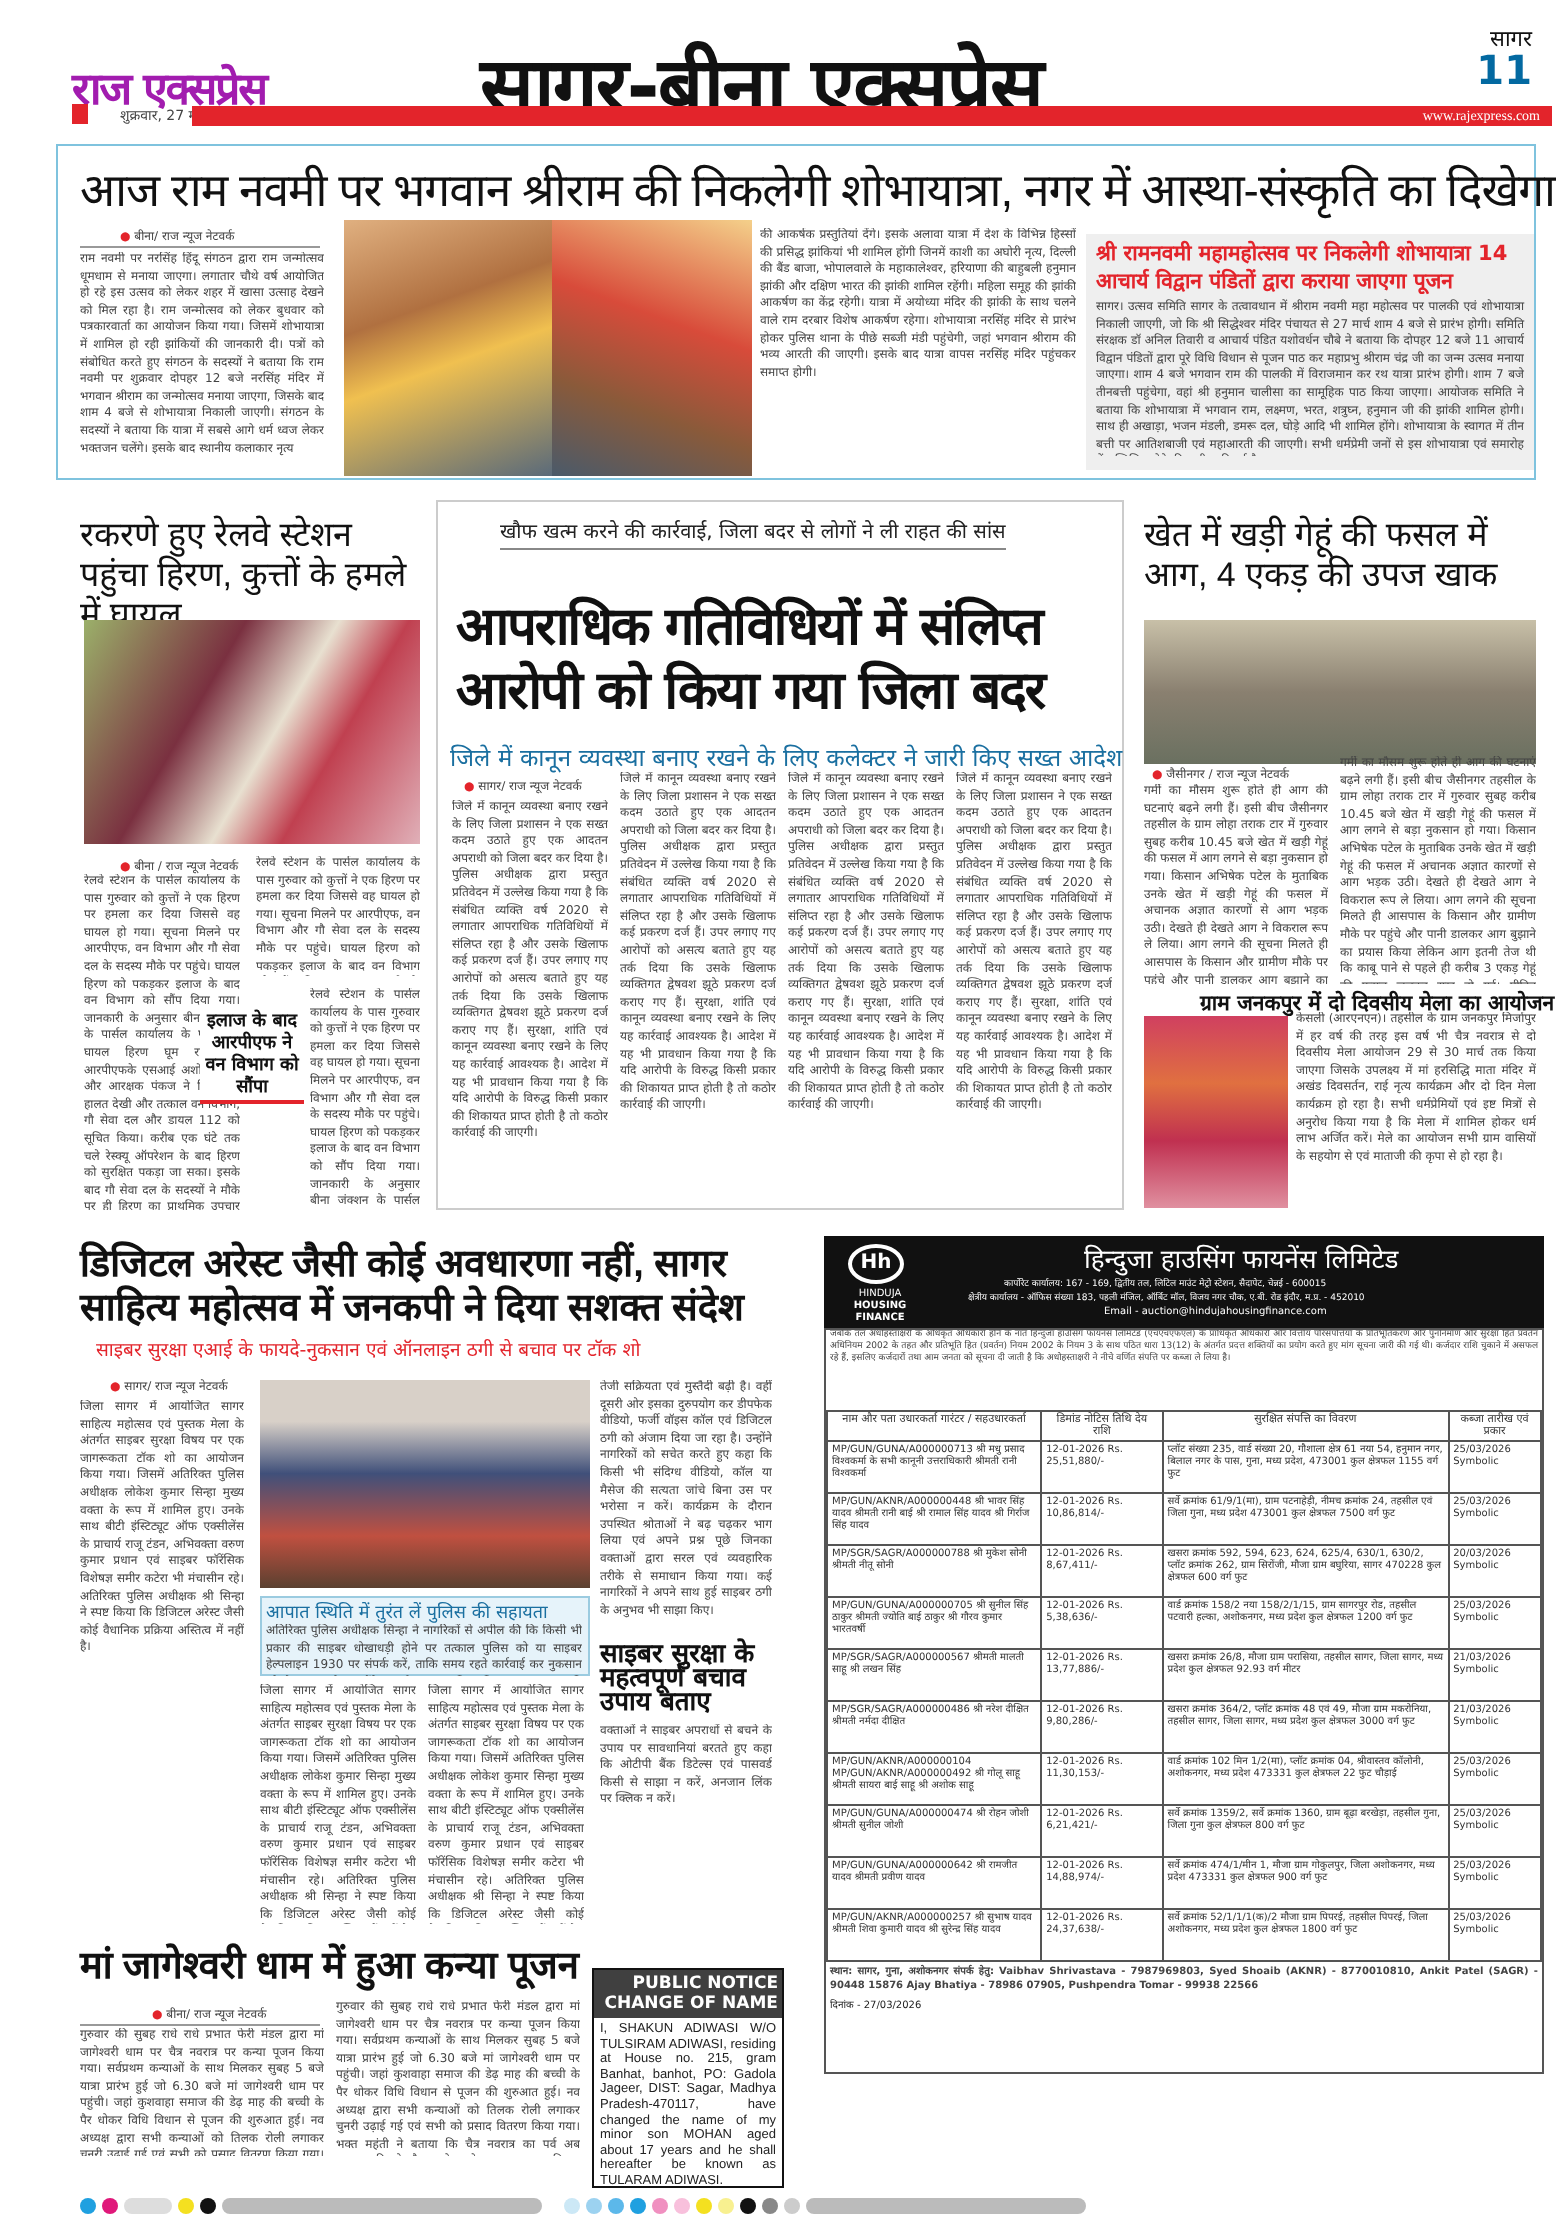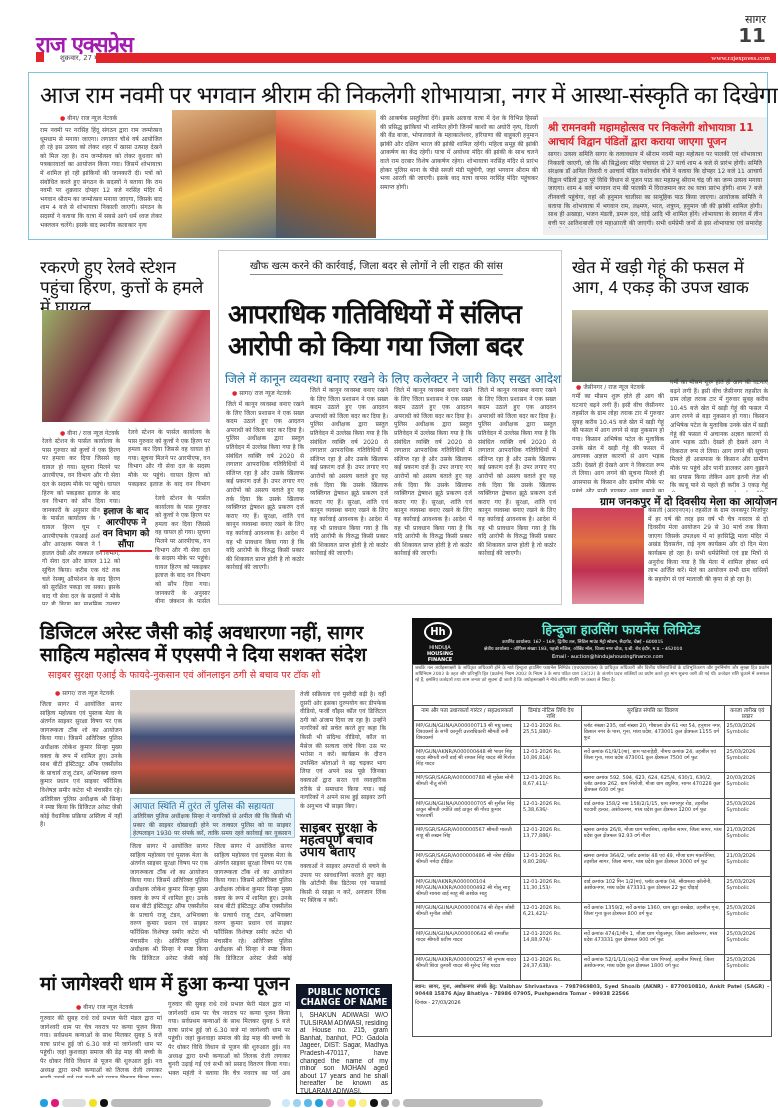--- a/index.html
+++ b/index.html
@@ -6,21 +6,21 @@
 body{width:778px;height:1108px;background:#fff;font-family:"DejaVu Sans",sans-serif;color:#222;position:relative;overflow:hidden}
 .abs{position:absolute}
 .masthead{left:0;top:0;width:778px;height:66px}
 .brand{left:36px;top:28px;font-size:22px;font-weight:bold;color:#a21caf;letter-spacing:-1px}
 .dateline{left:60px;top:53px;font-size:7px;color:#444}
 .redbox{left:36px;top:52px;width:8px;height:10px;background:#e3242b}
 .title{left:240px;top:14px;font-size:40px;font-weight:bold;color:#111;letter-spacing:-1px}
 .redbar{left:96px;top:53px;width:680px;height:10px;background:#e3242b}
 .site{right:8px;top:54px;font-size:7px;color:#fff;font-family:"Liberation Serif",serif}
 .city{right:12px;top:11px;font-size:11px;color:#111}
-.pageno{right:12px;top:23px;font-size:20px;font-weight:bold;color:#404040}
+.pageno{right:12px;top:23px;font-size:20px;font-weight:bold;color:#0369a1}
 .topbox{left:28px;top:72px;width:740px;height:168px;border:1px solid #7fc3de}
 .h1top{left:40px;top:78px;font-size:23px;color:#111;font-family:"Liberation Sans Narrow","Liberation Sans",sans-serif;letter-spacing:-.5px;white-space:nowrap}
 .byline{font-size:6px;color:#444}
 .byline:before{content:"● ";color:#e3242b}
 .col-text{font-size:6px;line-height:8.6px;color:#444;text-align:justify;overflow:hidden}
 .photo{background:linear-gradient(135deg,#8a6a4a,#c9a57a 40%,#6b8fb0 70%,#3a4a5a)}
 .rbox{left:543px;top:117px;width:224px;height:118px;background:#efefef}
 .rbox h3{color:#e3242b;font-size:10.5px;line-height:14px;padding:3px 5px 0}
 .rbox .col-text{padding:2px 5px}
 .h2{font-size:17px;line-height:20px;color:#111;font-family:"Liberation Sans",sans-serif}
@@ -28,48 +28,49 @@
 .kicker{left:250px;top:258px;font-size:10px;color:#222;border-bottom:1px solid #888;padding-bottom:2px}
 .bigh{left:228px;top:298px;font-size:26px;line-height:32px;font-weight:bold;color:#111;letter-spacing:-1px}
 .subh{left:225px;top:370px;font-size:12px;color:#1a6fa0}
 .smalltitle{font-weight:bold;color:#111}
 .hindujahead{left:412px;top:618px;width:360px;height:46px;background:#111;color:#fff}
 .tablebox{left:412px;top:664px;width:360px;height:373px;border:1px solid #555;background:#fff}
 table{border-collapse:collapse;width:100%;font-size:5px;color:#333}
 td,th{border:1px solid #555;padding:1px 2px;vertical-align:top;line-height:6px}
 th{font-size:5.5px;font-weight:normal}
 .pnotice{left:296px;top:984px;width:96px;height:110px;border:1px solid #111}
-.pnotice .ph{background:#0f172a;color:#fff;font-size:8.5px;font-weight:bold;text-align:center;line-height:10px;padding:2px}
+.pnotice .ph{background:#404040;color:#fff;font-size:8.5px;font-weight:bold;text-align:right;line-height:10px;padding:2px}
 .pnotice .pt{font-size:6.5px;line-height:7.6px;padding:2px 3px;text-align:justify;font-family:"Liberation Sans",sans-serif}
 .regmark{top:1092px;height:8px}
 .dot{display:inline-block;width:8px;height:8px;border-radius:50%;margin-right:3px}
 </style>
 </head>
 <body>
 
 <div class="abs masthead">
   <div class="abs brand">राज एक्सप्रेस</div>
   <div class="abs redbox"></div>
   <div class="abs dateline">शुक्रवार, 27 मार्च, 2026</div>
+  <div class="abs title">सागर-बीना एक्सप्रेस</div>
   <div class="abs redbar"></div>
   <div class="abs site" style="top:54px">www.rajexpress.com</div>
   <div class="abs city">सागर</div>
   <div class="abs pageno">11</div>
 </div>
 
 <div class="abs topbox"></div>
 <div class="abs h1top">आज राम नवमी पर भगवान श्रीराम की निकलेगी शोभायात्रा, नगर में आस्था-संस्कृति का दिखेगा संगम</div>
 <div class="abs byline" style="left:60px;top:114px">बीना/ राज न्यूज नेटवर्क</div>
 <div class="abs" style="left:40px;top:123px;width:120px;border-top:1px solid #999"></div>
 <div class="abs col-text" style="left:40px;top:126px;width:122px;height:112px">राम नवमी पर नरसिंह हिंदू संगठन द्वारा राम जन्मोत्सव धूमधाम से मनाया जाएगा। लगातार चौथे वर्ष आयोजित हो रहे इस उत्सव को लेकर शहर में खासा उत्साह देखने को मिल रहा है। राम जन्मोत्सव को लेकर बुधवार को पत्रकारवार्ता का आयोजन किया गया। जिसमें शोभायात्रा में शामिल हो रही झांकियों की जानकारी दी। पत्रों को संबोधित करते हुए संगठन के सदस्यों ने बताया कि राम नवमी पर शुक्रवार दोपहर 12 बजे नरसिंह मंदिर में भगवान श्रीराम का जन्मोत्सव मनाया जाएगा, जिसके बाद शाम 4 बजे से शोभायात्रा निकाली जाएगी। संगठन के सदस्यों ने बताया कि यात्रा में सबसे आगे धर्म ध्वज लेकर भक्तजन चलेंगे। इसके बाद स्थानीय कलाकार नृत्य</div>
 <div class="abs photo" style="left:172px;top:110px;width:104px;height:128px;background:linear-gradient(160deg,#e0b080,#b07040 35%,#f0c050 55%,#5a6a7a)"></div>
 <div class="abs photo" style="left:276px;top:110px;width:100px;height:128px;background:linear-gradient(200deg,#f4d08a,#d84b3a 40%,#8a5a3a 70%,#4a5a6a)"></div>
 <div class="abs col-text" style="left:380px;top:114px;width:158px;height:124px">की आकर्षक प्रस्तुतियां देंगे। इसके अलावा यात्रा में देश के विभिन्न हिस्सों की प्रसिद्ध झांकियां भी शामिल होंगी जिनमें काशी का अघोरी नृत्य, दिल्ली की बैंड बाजा, भोपालवाले के महाकालेश्वर, हरियाणा की बाहुबली हनुमान झांकी और दक्षिण भारत की झांकी शामिल रहेंगी। महिला समूह की झांकी आकर्षण का केंद्र रहेगी। यात्रा में अयोध्या मंदिर की झांकी के साथ चलने वाले राम दरबार विशेष आकर्षण रहेगा। शोभायात्रा नरसिंह मंदिर से प्रारंभ होकर पुलिस थाना के पीछे सब्जी मंडी पहुंचेगी, जहां भगवान श्रीराम की भव्य आरती की जाएगी। इसके बाद यात्रा वापस नरसिंह मंदिर पहुंचकर समाप्त होगी।</div>
 <div class="abs rbox">
-  <h3>श्री रामनवमी महामहोत्सव पर निकलेगी शोभायात्रा 11 आचार्य विद्वान पंडितों द्वारा कराया जाएगा पूजन</h3>
+  <h3>श्री रामनवमी महामहोत्सव पर निकलेगी शोभायात्रा 14 आचार्य विद्वान पंडितों द्वारा कराया जाएगा पूजन</h3>
   <div class="col-text" style="height:80px">सागर। उत्सव समिति सागर के तत्वावधान में श्रीराम नवमी महा महोत्सव पर पालकी एवं शोभायात्रा निकाली जाएगी, जो कि श्री सिद्धेश्वर मंदिर पंचायत से 27 मार्च शाम 4 बजे से प्रारंभ होगी। समिति संरक्षक डॉ अनिल तिवारी व आचार्य पंडित यशोवर्धन चौबे ने बताया कि दोपहर 12 बजे 11 आचार्य विद्वान पंडितों द्वारा पूरे विधि विधान से पूजन पाठ कर महाप्रभु श्रीराम चंद्र जी का जन्म उत्सव मनाया जाएगा। शाम 4 बजे भगवान राम की पालकी में विराजमान कर रथ यात्रा प्रारंभ होगी। शाम 7 बजे तीनबत्ती पहुंचेगा, वहां श्री हनुमान चालीसा का सामूहिक पाठ किया जाएगा। आयोजक समिति ने बताया कि शोभायात्रा में भगवान राम, लक्ष्मण, भरत, शत्रुघ्न, हनुमान जी की झांकी शामिल होगी। साथ ही अखाड़ा, भजन मंडली, डमरू दल, घोड़े आदि भी शामिल होंगे। शोभायात्रा के स्वागत में तीन बत्ती पर आतिशबाजी एवं महाआरती की जाएगी। सभी धर्मप्रेमी जनों से इस शोभायात्रा एवं समारोह में सम्मिलित होने की अपील की गई है।</div>
 </div>
 
 <div class="abs h2" style="left:40px;top:258px;width:170px">रकरणे हुए रेलवे स्टेशन पहुंचा हिरण, कुत्तों के हमले में घायल</div>
 <div class="abs photo" style="left:42px;top:310px;width:168px;height:112px;background:linear-gradient(120deg,#9bb06a,#7a3040 35%,#e8e0d0 55%,#c04050 70%,#e0b0b8)"></div>
 <div class="abs byline" style="left:60px;top:429px">बीना / राज न्यूज नेटवर्क</div>
 <div class="abs col-text" style="left:42px;top:437px;width:78px;height:168px">रेलवे स्टेशन के पार्सल कार्यालय के पास गुरुवार को कुत्तों ने एक हिरण पर हमला कर दिया जिससे वह घायल हो गया। सूचना मिलने पर आरपीएफ, वन विभाग और गौ सेवा दल के सदस्य मौके पर पहुंचे। घायल हिरण को पकड़कर इलाज के बाद वन विभाग को सौंप दिया गया। जानकारी के अनुसार बीना जंक्शन के पार्सल कार्यालय के पास एक घायल हिरण घूम रहा था। आरपीएफके एसआई अशोक यादव और आरक्षक पंकज ने हिरण की हालत देखी और तत्काल वन विभाग, गौ सेवा दल और डायल 112 को सूचित किया। करीब एक घंटे तक चले रेस्क्यू ऑपरेशन के बाद हिरण को सुरक्षित पकड़ा जा सका। इसके बाद गौ सेवा दल के सदस्यों ने मौके पर ही हिरण का प्राथमिक उपचार किया। उपचार के बाद उसे वन विभाग के सुपुर्द कर दिया गया। स्थानीय लोग इस बात को लेकर कयास लगा रहे हैं कि आखिर हिरण रेलवे स्टेशन के पास आबादी वाले क्षेत्र में कैसे पहुंचा।</div>
 <div class="abs col-text" style="left:128px;top:428px;width:82px;height:60px">रेलवे स्टेशन के पार्सल कार्यालय के पास गुरुवार को कुत्तों ने एक हिरण पर हमला कर दिया जिससे वह घायल हो गया। सूचना मिलने पर आरपीएफ, वन विभाग और गौ सेवा दल के सदस्य मौके पर पहुंचे। घायल हिरण को पकड़कर इलाज के बाद वन विभाग को सौंप दिया गया। जानकारी के अनुसार बीना जंक्शन के पार्सल कार्यालय के पास एक घायल हिरण घूम रहा था। आरपीएफके एसआई अशोक यादव और आरक्षक पंकज ने हिरण की हालत देखी और तत्काल वन विभाग, गौ सेवा दल और डायल 112 को सूचित किया। करीब एक घंटे तक चले रेस्क्यू ऑपरेशन के बाद हिरण को सुरक्षित पकड़ा जा सका। इसके बाद गौ सेवा दल के सदस्यों ने मौके पर ही हिरण का प्राथमिक उपचार किया। उपचार के बाद उसे वन विभाग के सुपुर्द कर दिया गया। स्थानीय लोग इस बात को लेकर कयास लगा रहे हैं कि आखिर हिरण रेलवे स्टेशन के पास आबादी वाले क्षेत्र में कैसे पहुंचा।</div>
 <div class="abs smalltitle" style="left:100px;top:506px;width:52px;font-size:9px;line-height:11px;text-align:center;border-bottom:2px solid #e3242b;background:#fff">इलाज के बाद आरपीएफ ने वन विभाग को सौंपा</div>
 <div class="abs col-text" style="left:155px;top:494px;width:55px;height:110px">रेलवे स्टेशन के पार्सल कार्यालय के पास गुरुवार को कुत्तों ने एक हिरण पर हमला कर दिया जिससे वह घायल हो गया। सूचना मिलने पर आरपीएफ, वन विभाग और गौ सेवा दल के सदस्य मौके पर पहुंचे। घायल हिरण को पकड़कर इलाज के बाद वन विभाग को सौंप दिया गया। जानकारी के अनुसार बीना जंक्शन के पार्सल कार्यालय के पास एक घायल हिरण घूम रहा था। आरपीएफके एसआई अशोक यादव और आरक्षक पंकज ने हिरण की हालत देखी और तत्काल वन विभाग, गौ सेवा दल और डायल 112 को सूचित किया। करीब एक घंटे तक चले रेस्क्यू ऑपरेशन के बाद हिरण को सुरक्षित पकड़ा जा सका। इसके बाद गौ सेवा दल के सदस्यों ने मौके पर ही हिरण का प्राथमिक उपचार किया। उपचार के बाद उसे वन विभाग के सुपुर्द कर दिया गया। स्थानीय लोग इस बात को लेकर कयास लगा रहे हैं कि आखिर हिरण रेलवे स्टेशन के पास आबादी वाले क्षेत्र में कैसे पहुंचा।</div>
@@ -87,21 +88,21 @@
 <div class="abs h2" style="left:572px;top:258px;width:200px">खेत में खड़ी गेहूं की फसल में आग, 4 एकड़ की उपज खाक</div>
 <div class="abs photo" style="left:572px;top:310px;width:196px;height:72px;background:linear-gradient(180deg,#c8c0a8,#8a8070 50%,#6a7060)"></div>
 <div class="abs byline" style="left:576px;top:383px">जैसीनगर / राज न्यूज नेटवर्क</div>
 <div class="abs col-text" style="left:572px;top:392px;width:92px;height:100px">गर्मी का मौसम शुरू होते ही आग की घटनाएं बढ़ने लगी हैं। इसी बीच जैसीनगर तहसील के ग्राम लोहा तराक टार में गुरुवार सुबह करीब 10.45 बजे खेत में खड़ी गेहूं की फसल में आग लगने से बड़ा नुकसान हो गया। किसान अभिषेक पटेल के मुताबिक उनके खेत में खड़ी गेहूं की फसल में अचानक अज्ञात कारणों से आग भड़क उठी। देखते ही देखते आग ने विकराल रूप ले लिया। आग लगने की सूचना मिलते ही आसपास के किसान और ग्रामीण मौके पर पहुंचे और पानी डालकर आग बुझाने का प्रयास किया लेकिन आग इतनी तेज थी कि काबू पाने से पहले ही करीब 3 एकड़ गेहूं की फसल जलकर राख हो गई। पीड़ित किसान अभिषेक पटेल ने प्रशासन से नुकसान का सर्वे कर उचित मुआवजा दिलाने की मांग की है।</div>
 <div class="abs col-text" style="left:670px;top:378px;width:98px;height:114px">गर्मी का मौसम शुरू होते ही आग की घटनाएं बढ़ने लगी हैं। इसी बीच जैसीनगर तहसील के ग्राम लोहा तराक टार में गुरुवार सुबह करीब 10.45 बजे खेत में खड़ी गेहूं की फसल में आग लगने से बड़ा नुकसान हो गया। किसान अभिषेक पटेल के मुताबिक उनके खेत में खड़ी गेहूं की फसल में अचानक अज्ञात कारणों से आग भड़क उठी। देखते ही देखते आग ने विकराल रूप ले लिया। आग लगने की सूचना मिलते ही आसपास के किसान और ग्रामीण मौके पर पहुंचे और पानी डालकर आग बुझाने का प्रयास किया लेकिन आग इतनी तेज थी कि काबू पाने से पहले ही करीब 3 एकड़ गेहूं की फसल जलकर राख हो गई। पीड़ित किसान अभिषेक पटेल ने प्रशासन से नुकसान का सर्वे कर उचित मुआवजा दिलाने की मांग की है।</div>
 
 <div class="abs smalltitle" style="left:600px;top:494px;font-size:10.5px;color:#111">ग्राम जनकपुर में दो दिवसीय मेला का आयोजन</div>
 <div class="abs photo" style="left:572px;top:508px;width:72px;height:96px;background:linear-gradient(180deg,#d04060,#e07040 35%,#c03050 65%,#e090a0)"></div>
 <div class="abs col-text" style="left:648px;top:506px;width:120px;height:98px">केसली (आरएनएन)। तहसील के ग्राम जनकपुर मिर्जापुर में हर वर्ष की तरह इस वर्ष भी चैत्र नवरात्र से दो दिवसीय मेला आयोजन 29 से 30 मार्च तक किया जाएगा जिसके उपलक्ष्य में मां हरसिद्धि माता मंदिर में अखंड दिवसर्तन, राई नृत्य कार्यक्रम और दो दिन मेला कार्यक्रम हो रहा है। सभी धर्मप्रेमियों एवं इष्ट मित्रों से अनुरोध किया गया है कि मेला में शामिल होकर धर्म लाभ अर्जित करें। मेले का आयोजन सभी ग्राम वासियों के सहयोग से एवं माताजी की कृपा से हो रहा है।</div>
 
-<div class="abs h2" style="left:40px;top:622px;width:350px;font-size:19px;line-height:22px;font-weight:bold">डिजिटल अरेस्ट जैसी कोई अवधारणा नहीं, सागर साहित्य महोत्सव में एएसपी ने दिया सशक्त संदेश</div>
+<div class="abs h2" style="left:40px;top:622px;width:350px;font-size:19px;line-height:22px;font-weight:bold">डिजिटल अरेस्ट जैसी कोई अवधारणा नहीं, सागर साहित्य महोत्सव में जनकपी ने दिया सशक्त संदेश</div>
 <div class="abs" style="left:48px;top:668px;font-size:9.5px;color:#e3242b">साइबर सुरक्षा एआई के फायदे-नुकसान एवं ऑनलाइन ठगी से बचाव पर टॉक शो</div>
 <div class="abs byline" style="left:55px;top:689px">सागर/ राज न्यूज नेटवर्क</div>
 <div class="abs col-text" style="left:40px;top:700px;width:82px;height:262px">जिला सागर में आयोजित सागर साहित्य महोत्सव एवं पुस्तक मेला के अंतर्गत साइबर सुरक्षा विषय पर एक जागरूकता टॉक शो का आयोजन किया गया। जिसमें अतिरिक्त पुलिस अधीक्षक लोकेश कुमार सिन्हा मुख्य वक्ता के रूप में शामिल हुए। उनके साथ बीटी इंस्टिट्यूट ऑफ एक्सीलेंस के प्राचार्य राजू टंडन, अभिवक्ता वरुण कुमार प्रधान एवं साइबर फॉरेंसिक विशेषज्ञ समीर कटेरा भी मंचासीन रहे। अतिरिक्त पुलिस अधीक्षक श्री सिन्हा ने स्पष्ट किया कि डिजिटल अरेस्ट जैसी कोई वैधानिक प्रक्रिया अस्तित्व में नहीं है।</div>
 <div class="abs photo" style="left:130px;top:690px;width:165px;height:104px;background:linear-gradient(180deg,#d8d0c8 20%,#40507a 45%,#c05040 75%,#5a4030)"></div>
 <div class="abs" style="left:130px;top:798px;width:165px;height:40px;background:#e6f3fa;border:1px solid #9bcbe0"></div>
 <div class="abs" style="left:133px;top:799px;font-size:9px;color:#1a6fa0">आपात स्थिति में तुरंत लें पुलिस की सहायता</div>
 <div class="abs col-text" style="left:133px;top:812px;width:158px;height:26px">अतिरिक्त पुलिस अधीक्षक सिन्हा ने नागरिकों से अपील की कि किसी भी प्रकार की साइबर धोखाधड़ी होने पर तत्काल पुलिस को या साइबर हेल्पलाइन 1930 पर संपर्क करें, ताकि समय रहते कार्रवाई कर नुकसान को रोका जा सके। उन्होंने यह भी आश्वस्त किया कि साइबर अपराध की सुरक्षा हेतु सतर्क रहना पुलिस की प्राथमिकता है।</div>
 <div class="abs col-text" style="left:130px;top:842px;width:78px;height:120px">जिला सागर में आयोजित सागर साहित्य महोत्सव एवं पुस्तक मेला के अंतर्गत साइबर सुरक्षा विषय पर एक जागरूकता टॉक शो का आयोजन किया गया। जिसमें अतिरिक्त पुलिस अधीक्षक लोकेश कुमार सिन्हा मुख्य वक्ता के रूप में शामिल हुए। उनके साथ बीटी इंस्टिट्यूट ऑफ एक्सीलेंस के प्राचार्य राजू टंडन, अभिवक्ता वरुण कुमार प्रधान एवं साइबर फॉरेंसिक विशेषज्ञ समीर कटेरा भी मंचासीन रहे। अतिरिक्त पुलिस अधीक्षक श्री सिन्हा ने स्पष्ट किया कि डिजिटल अरेस्ट जैसी कोई वैधानिक प्रक्रिया अस्तित्व में नहीं है।</div>
 <div class="abs col-text" style="left:214px;top:842px;width:78px;height:120px">जिला सागर में आयोजित सागर साहित्य महोत्सव एवं पुस्तक मेला के अंतर्गत साइबर सुरक्षा विषय पर एक जागरूकता टॉक शो का आयोजन किया गया। जिसमें अतिरिक्त पुलिस अधीक्षक लोकेश कुमार सिन्हा मुख्य वक्ता के रूप में शामिल हुए। उनके साथ बीटी इंस्टिट्यूट ऑफ एक्सीलेंस के प्राचार्य राजू टंडन, अभिवक्ता वरुण कुमार प्रधान एवं साइबर फॉरेंसिक विशेषज्ञ समीर कटेरा भी मंचासीन रहे। अतिरिक्त पुलिस अधीक्षक श्री सिन्हा ने स्पष्ट किया कि डिजिटल अरेस्ट जैसी कोई वैधानिक प्रक्रिया अस्तित्व में नहीं है।</div>
 <div class="abs col-text" style="left:300px;top:690px;width:86px;height:124px">तेजी सक्रियता एवं मुस्तैदी बढ़ी है। वहीं दूसरी ओर इसका दुरुपयोग कर डीपफेक वीडियो, फर्जी वॉइस कॉल एवं डिजिटल ठगी को अंजाम दिया जा रहा है। उन्होंने नागरिकों को सचेत करते हुए कहा कि किसी भी संदिग्ध वीडियो, कॉल या मैसेज की सत्यता जांचे बिना उस पर भरोसा न करें। कार्यक्रम के दौरान उपस्थित श्रोताओं ने बढ़ चढ़कर भाग लिया एवं अपने प्रश्न पूछे जिनका वक्ताओं द्वारा सरल एवं व्यवहारिक तरीके से समाधान किया गया। कई नागरिकों ने अपने साथ हुई साइबर ठगी के अनुभव भी साझा किए।</div>
@@ -115,21 +116,21 @@
 <div class="abs col-text" style="left:168px;top:1000px;width:122px;height:78px">गुरुवार की सुबह राधे राधे प्रभात फेरी मंडल द्वारा मां जागेश्वरी धाम पर चैत्र नवरात्र पर कन्या पूजन किया गया। सर्वप्रथम कन्याओं के साथ मिलकर सुबह 5 बजे यात्रा प्रारंभ हुई जो 6.30 बजे मां जागेश्वरी धाम पर पहुंची। जहां कुशवाहा समाज की डेढ़ माह की बच्ची के पैर धोकर विधि विधान से पूजन की शुरुआत हुई। नव अध्यक्ष द्वारा सभी कन्याओं को तिलक रोली लगाकर चुनरी उढ़ाई गई एवं सभी को प्रसाद वितरण किया गया। भक्त महंती ने बताया कि चैत्र नवरात्र का पर्व अब समापन की ओर है। उससे पहले कन्या पूजन का विधान है। नवरात्र के अंतिम दो दिन अष्टमी और नवमी तिथि पर विशेष रूप से कन्या पूजन किया जाता है। छोटी कन्याओं में मां दुर्गा का वास होता है।</div>
 
 <div class="abs pnotice">
   <div class="ph"><span>PUBLIC NOTICE</span><br><span>CHANGE OF NAME</span></div>
   <div class="pt">I, SHAKUN ADIWASI W/O TULSIRAM ADIWASI, residing at House no. 215, gram Banhat, banhot, PO: Gadola Jageer, DIST: Sagar, Madhya Pradesh-470117, have changed the name of my minor son MOHAN aged about 17 years and he shall hereafter be known as TULARAM ADIWASI.</div>
 </div>
 
 <div class="abs hindujahead">
   <div class="abs" style="left:12px;top:4px;width:28px;height:20px;border:2px solid #fff;border-radius:50%;text-align:center;font-size:10px;font-weight:bold;line-height:16px">Hh</div>
   <div class="abs" style="left:6px;top:26px;font-size:5px;text-align:center;width:44px"><span>HINDUJA</span><br><span style="font-weight:bold">HOUSING FINANCE</span></div>
-  <div class="abs" style="left:130px;top:2px;font-size:13px;font-weight:bold;color:#5eead4">हिन्दुजा हाउसिंग फायनेंस लिमिटेड</div>
+  <div class="abs" style="left:130px;top:2px;font-size:13px;font-weight:normal;color:#ffffff">हिन्दुजा हाउसिंग फायनेंस लिमिटेड</div>
   <div class="abs" style="left:90px;top:20px;font-size:4.5px">कार्पोरेट कार्यालय: 167 - 169, द्वितीय तल, लिटिल माउंट मेट्रो स्टेशन, सैदापेट, चेन्नई - 600015</div>
   <div class="abs" style="left:72px;top:27px;font-size:4.5px">क्षेत्रीय कार्यालय - ऑफिस संख्या 183, पहली मंजिल, ऑर्बिट मॉल, विजय नगर चौक, ए.बी. रोड इंदौर, म.प्र. - 452010</div>
   <div class="abs" style="left:140px;top:35px;font-size:5px">Email - auction@hindujahousingfinance.com</div>
 </div>
 <div class="abs tablebox">
   <div class="col-text" style="font-size:4.5px;line-height:6px;height:40px;padding:0 2px">जबकि तल अधोहस्ताक्षरी के अधिकृत अधिकारी होने के नाते हिन्दुजा हाउसिंग फायनेंस लिमिटेड (एचएचएफएल) के प्राधिकृत अधिकारी और वित्तीय परिसंपत्तियों के प्रतिभूतिकरण और पुनर्निर्माण और सुरक्षा हित प्रवर्तन अधिनियम 2002 के तहत और प्रतिभूति हित (प्रवर्तन) नियम 2002 के नियम 3 के साथ पठित धारा 13(12) के अंतर्गत प्रदत्त शक्तियों का प्रयोग करते हुए मांग सूचना जारी की गई थी। कर्जदार राशि चुकाने में असफल रहे हैं, इसलिए कर्जदारों तथा आम जनता को सूचना दी जाती है कि अधोहस्ताक्षरी ने नीचे वर्णित संपत्ति पर कब्जा ले लिया है।</div>
   <table>
     <thead>
         <tr>
       <th style="width:30%">नाम और पता उधारकर्ता गारंटर / सहउधारकर्ता</th>

